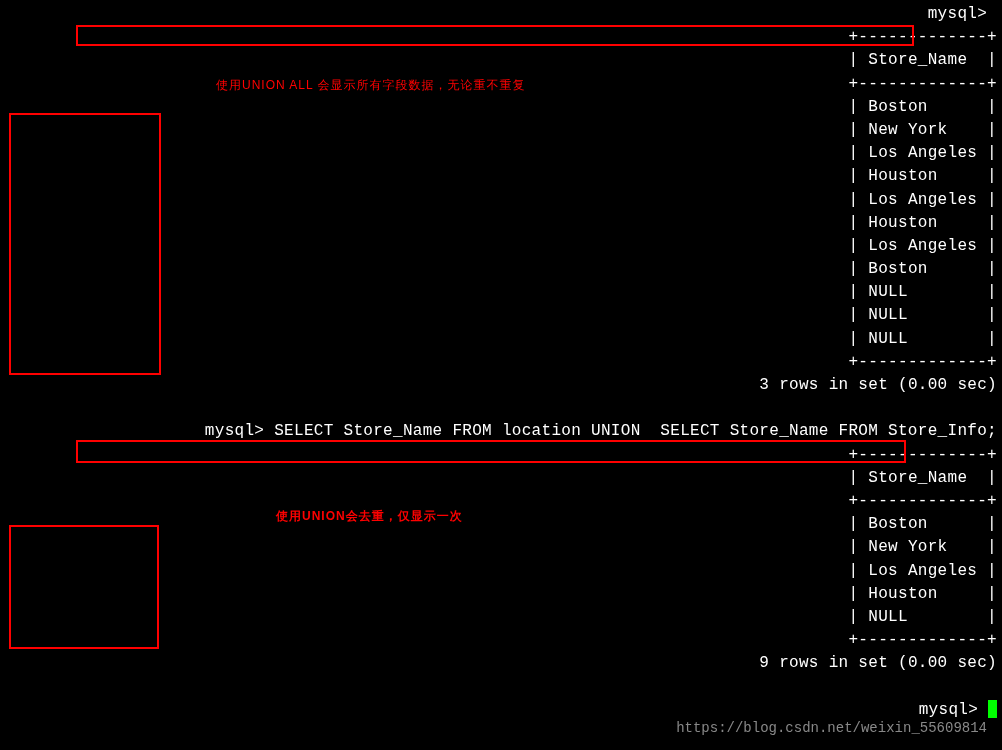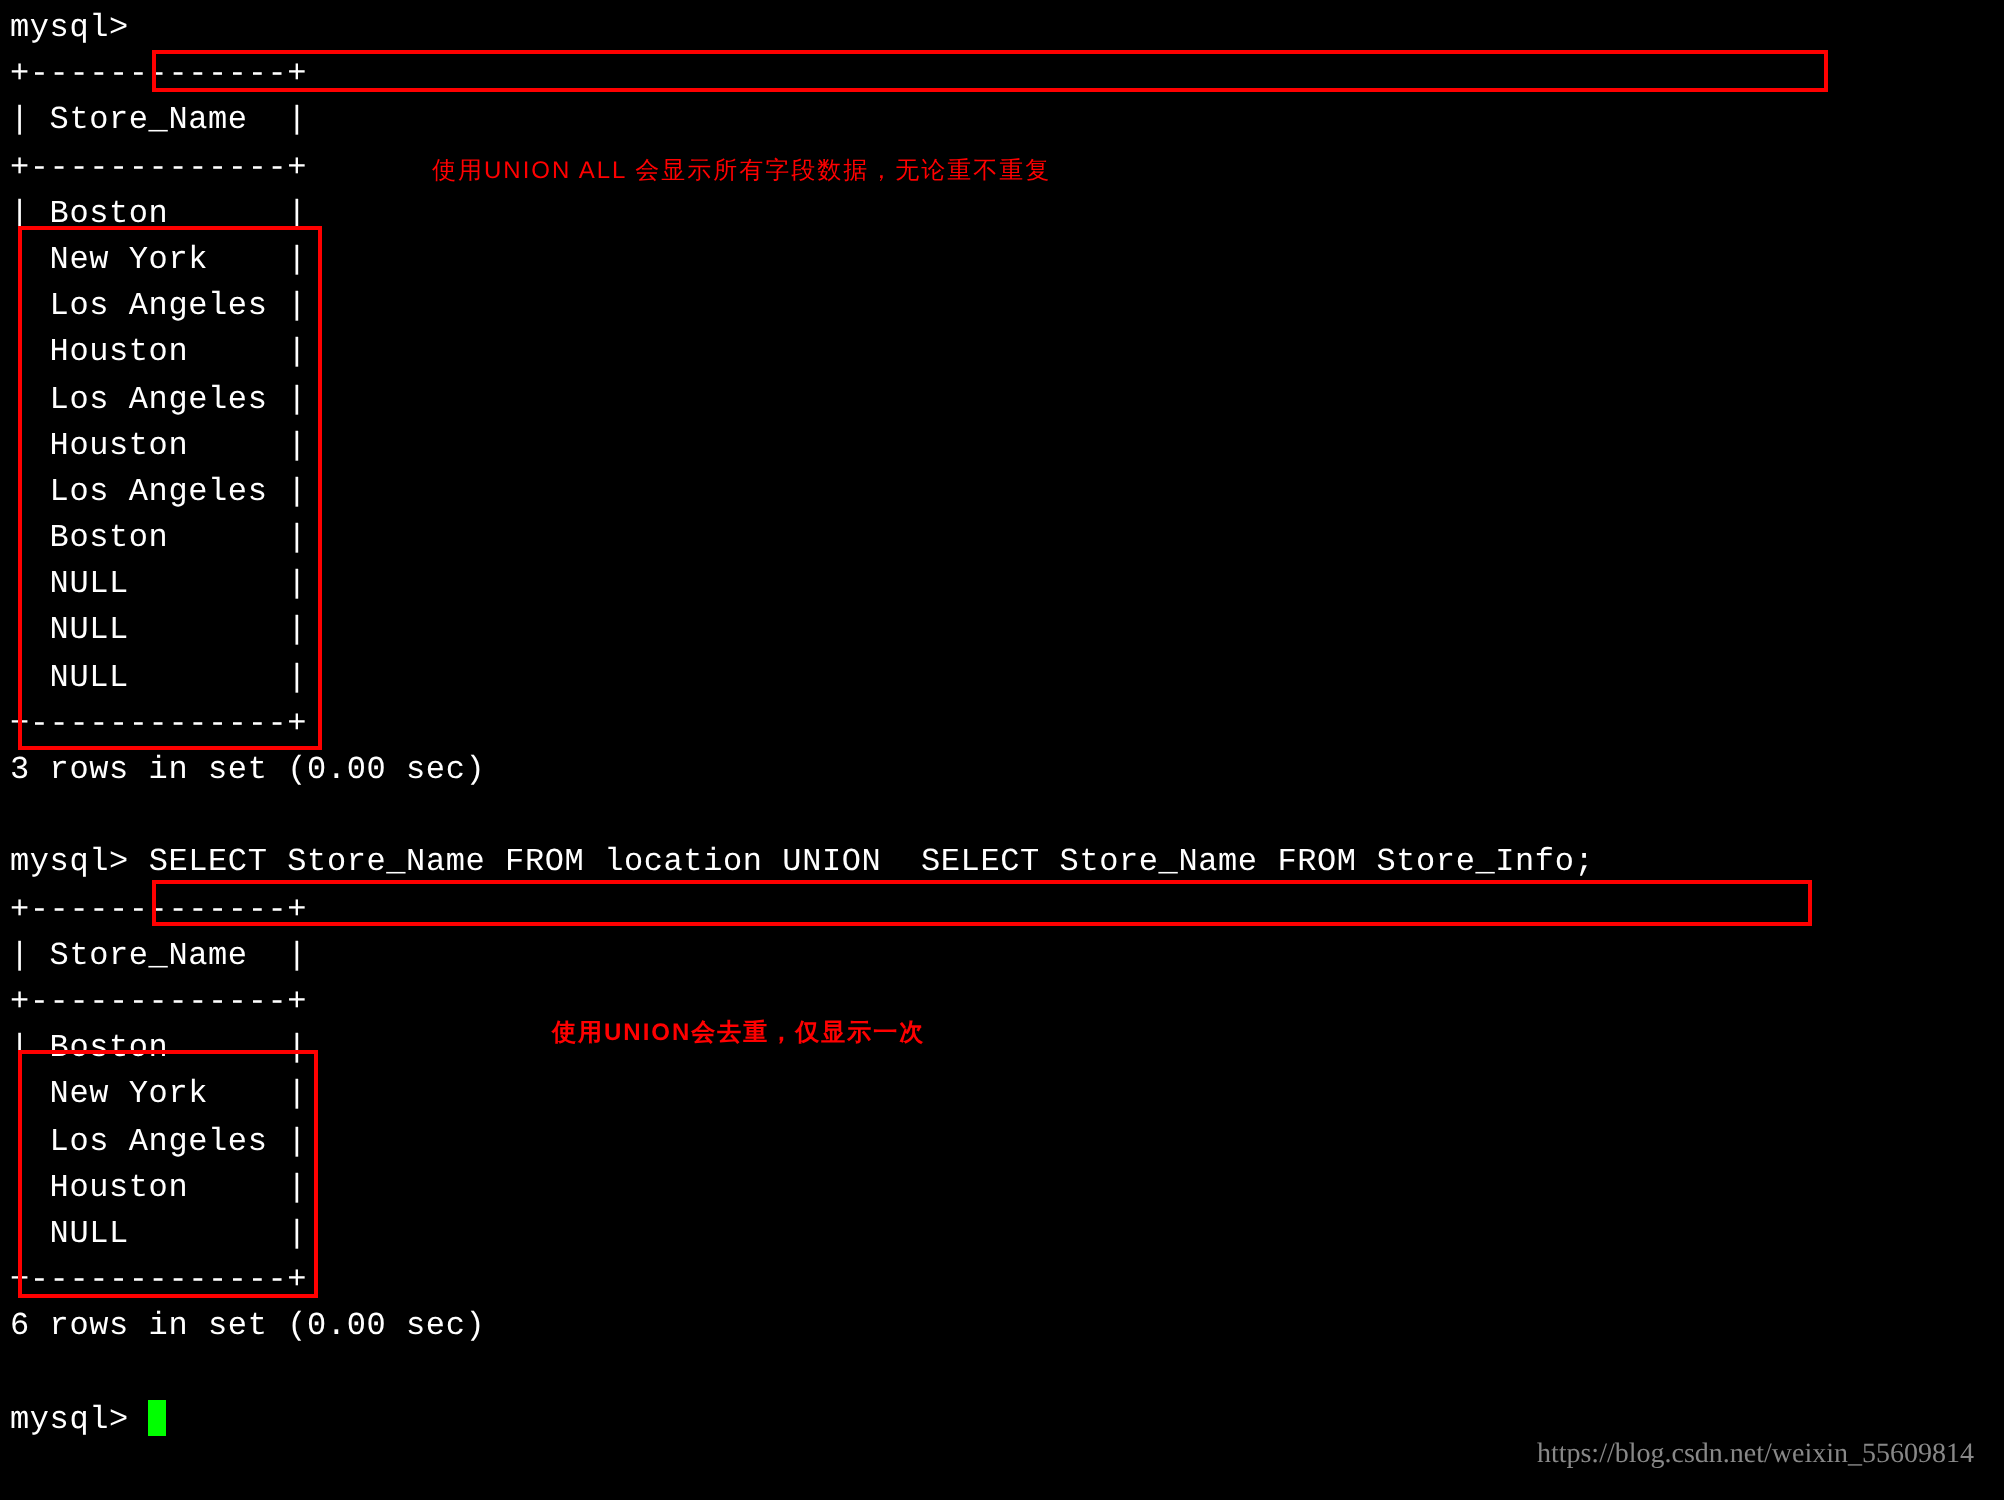--- a/index.html
+++ b/index.html
@@ -1,18 +1,19 @@
 <!DOCTYPE html>
 <html><head>
   <meta charset="utf-8">
   <style>
     * {
       margin: 0;
       padding: 0;
       box-sizing: border-box;
+      text-align: right;
     }
     body {
       background: #000;
       color: #fff;
       font-family: 'Courier New', monospace;
       font-size: 16px;
       line-height: 1.45;
       padding: 3px 5px;
       width: 1002px;
       height: 750px;
@@ -40,21 +41,21 @@
       display: inline-block;
       width: 9px;
       height: 18px;
       vertical-align: middle;
     }
     .watermark {
       position: absolute;
       bottom: 12px;
       right: 15px;
       color: #888;
-      font-family: Liberation Serif, serif;
+      font-family: Liberation Mono, monospace;
       font-size: 14px;
     }
   </style>
 </head>
 <body>
 
 <div>
   <div class="line"><span>mysql&gt;</span> </div>
   <div class="line">+-------------+</div>
   <div class="line">| Store_Name  |</div>
@@ -76,21 +77,21 @@
   <div class="line"><span>mysql&gt;</span> <span>SELECT Store_Name FROM location UNION  SELECT Store_Name FROM Store_Info;</span></div>
   <div class="line">+-------------+</div>
   <div class="line">| Store_Name  |</div>
   <div class="line">+-------------+</div>
   <div class="line">| Boston      |</div>
   <div class="line">| New York    |</div>
   <div class="line">| Los Angeles |</div>
   <div class="line">| Houston     |</div>
   <div class="line">| NULL        |</div>
   <div class="line">+-------------+</div>
-  <div class="line">6 rows in set (0.00 sec)</div>
+  <div class="line">9 rows in set (0.00 sec)</div>
   <div class="line"> </div>
   <div class="line"><span>mysql&gt;</span> <span class="cursor"></span></div>
 </div>
 
 <div class="red-box" style="left:76px; top:25px; width:838px; height:21px;"></div>
 <div class="red-box" style="left:9px; top:113px; width:152px; height:262px;"></div>
 <div class="red-box" style="left:76px; top:440px; width:830px; height:23px;"></div>
 <div class="red-box" style="left:9px; top:525px; width:150px; height:124px;"></div>
 
 <div class="red-annotation" style="left:216px; top:77px;">使用UNION ALL 会显示所有字段数据，无论重不重复</div>

